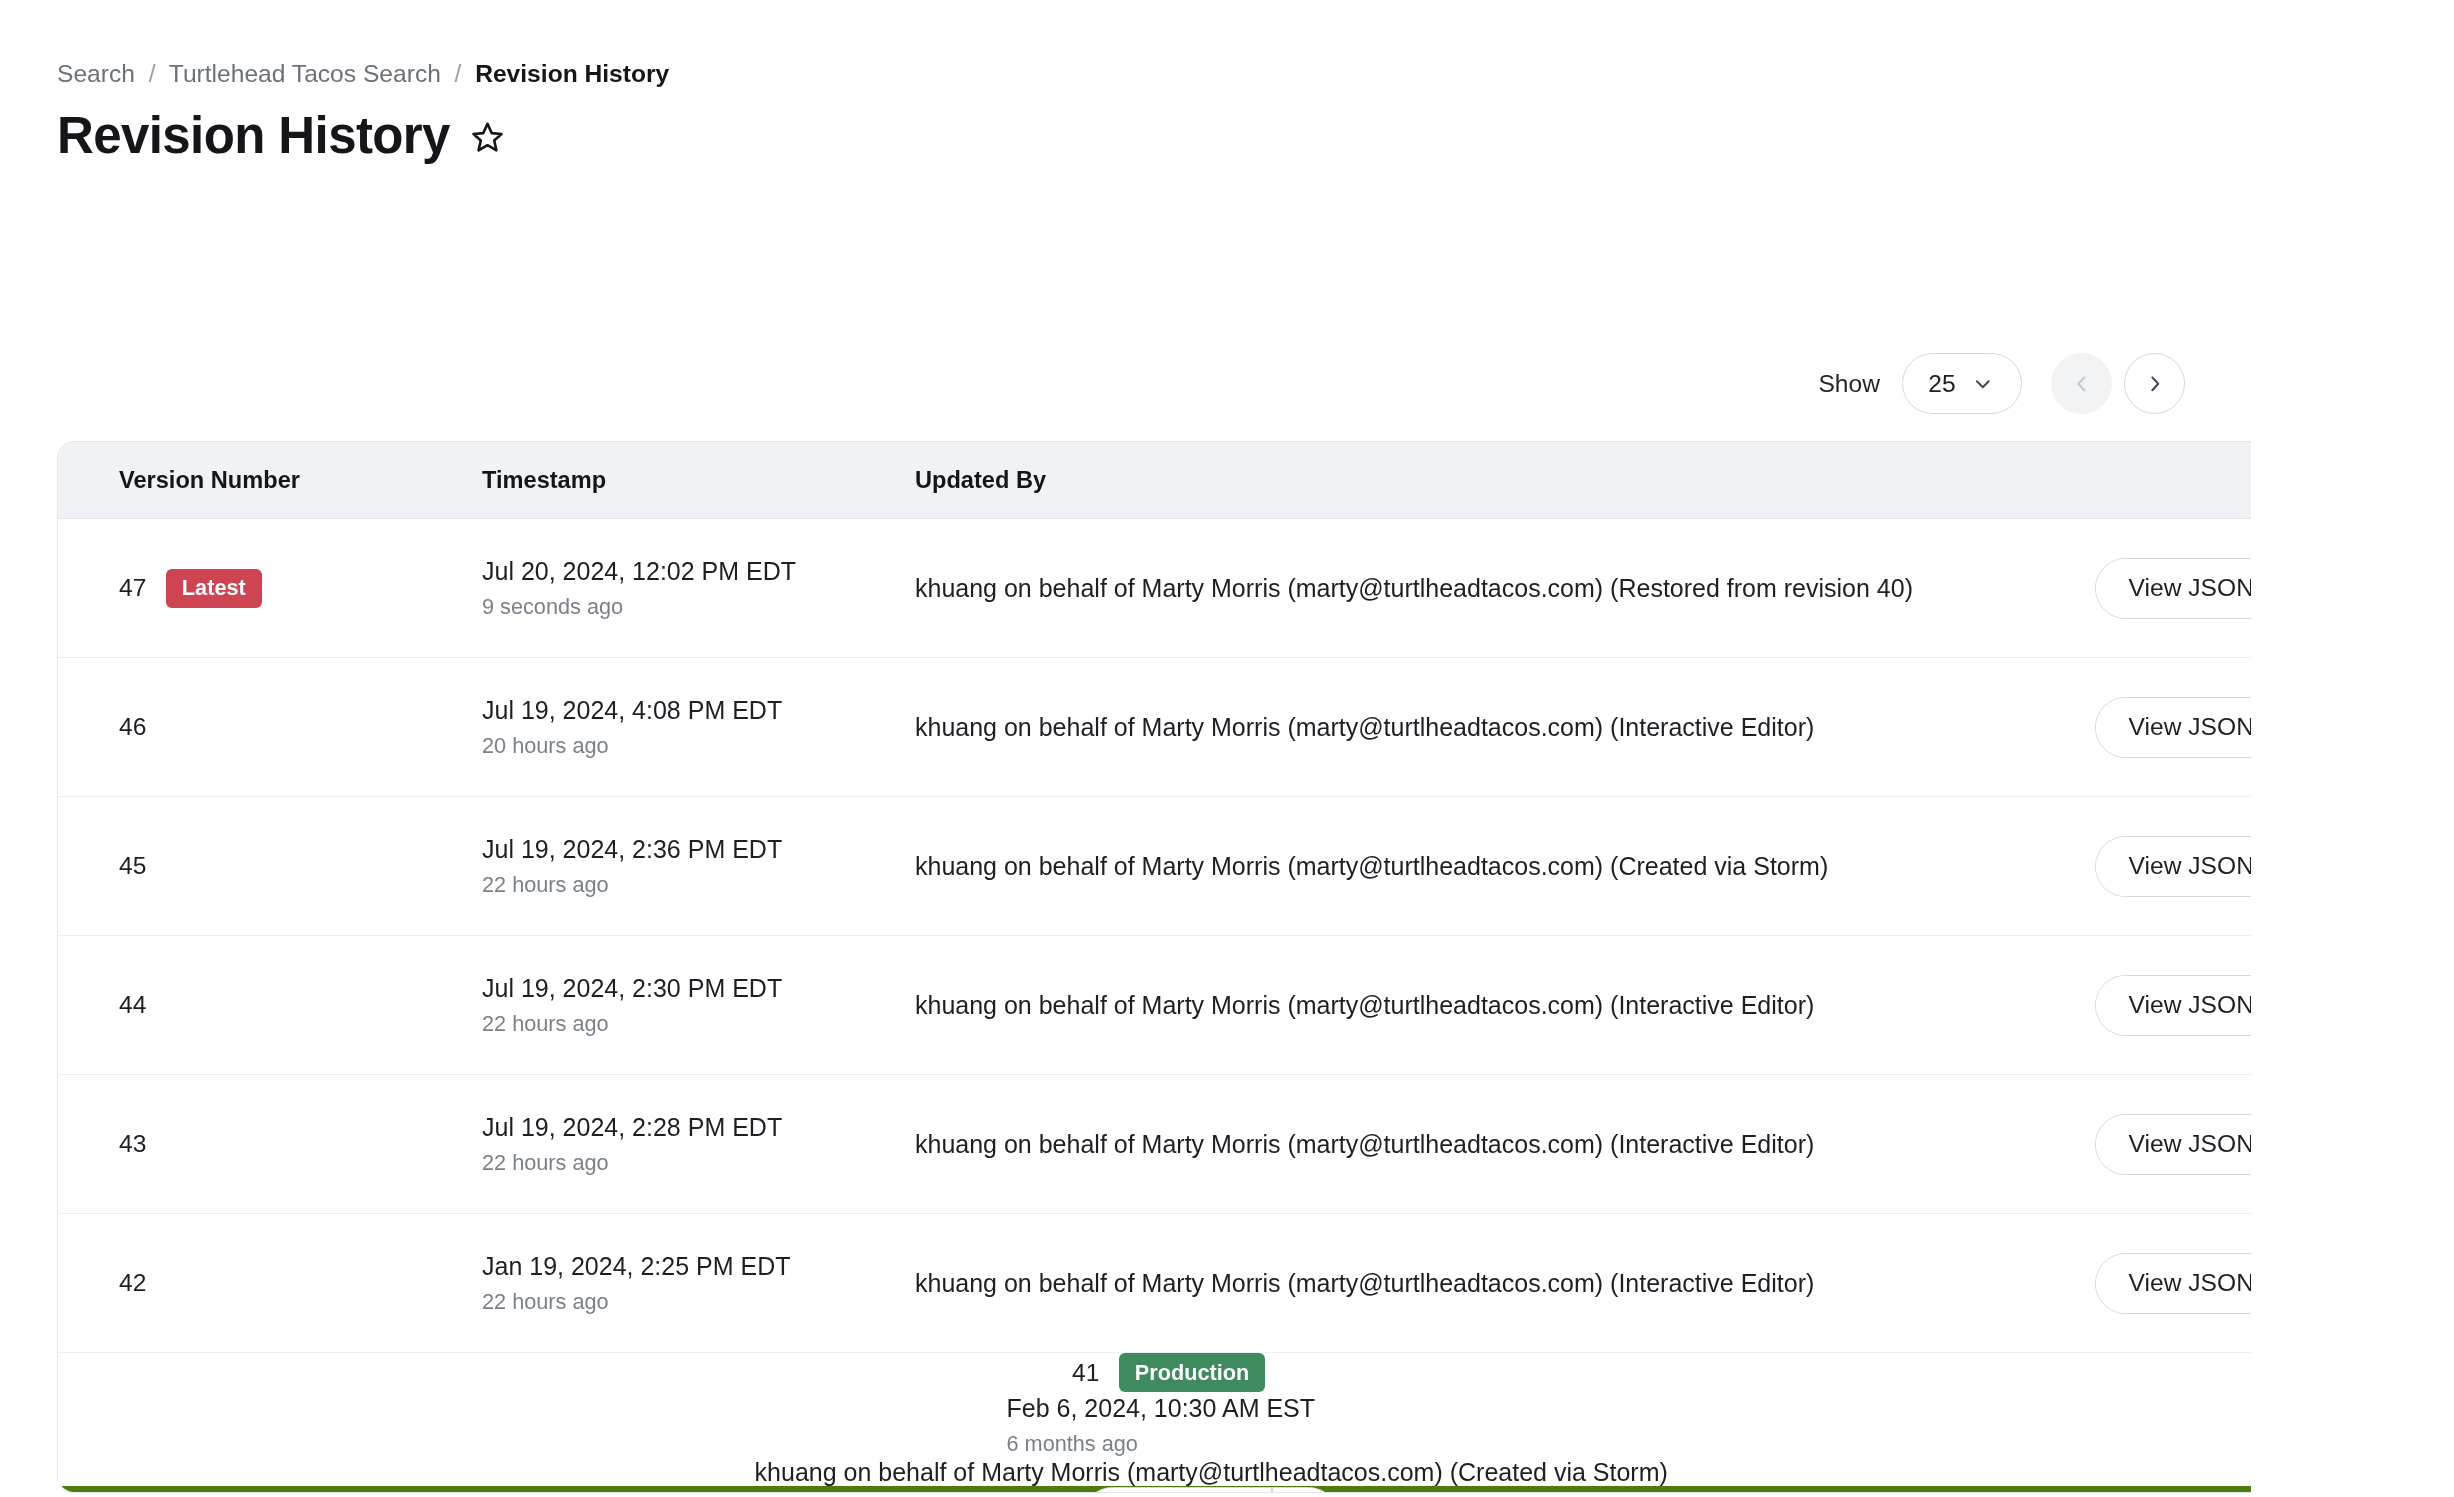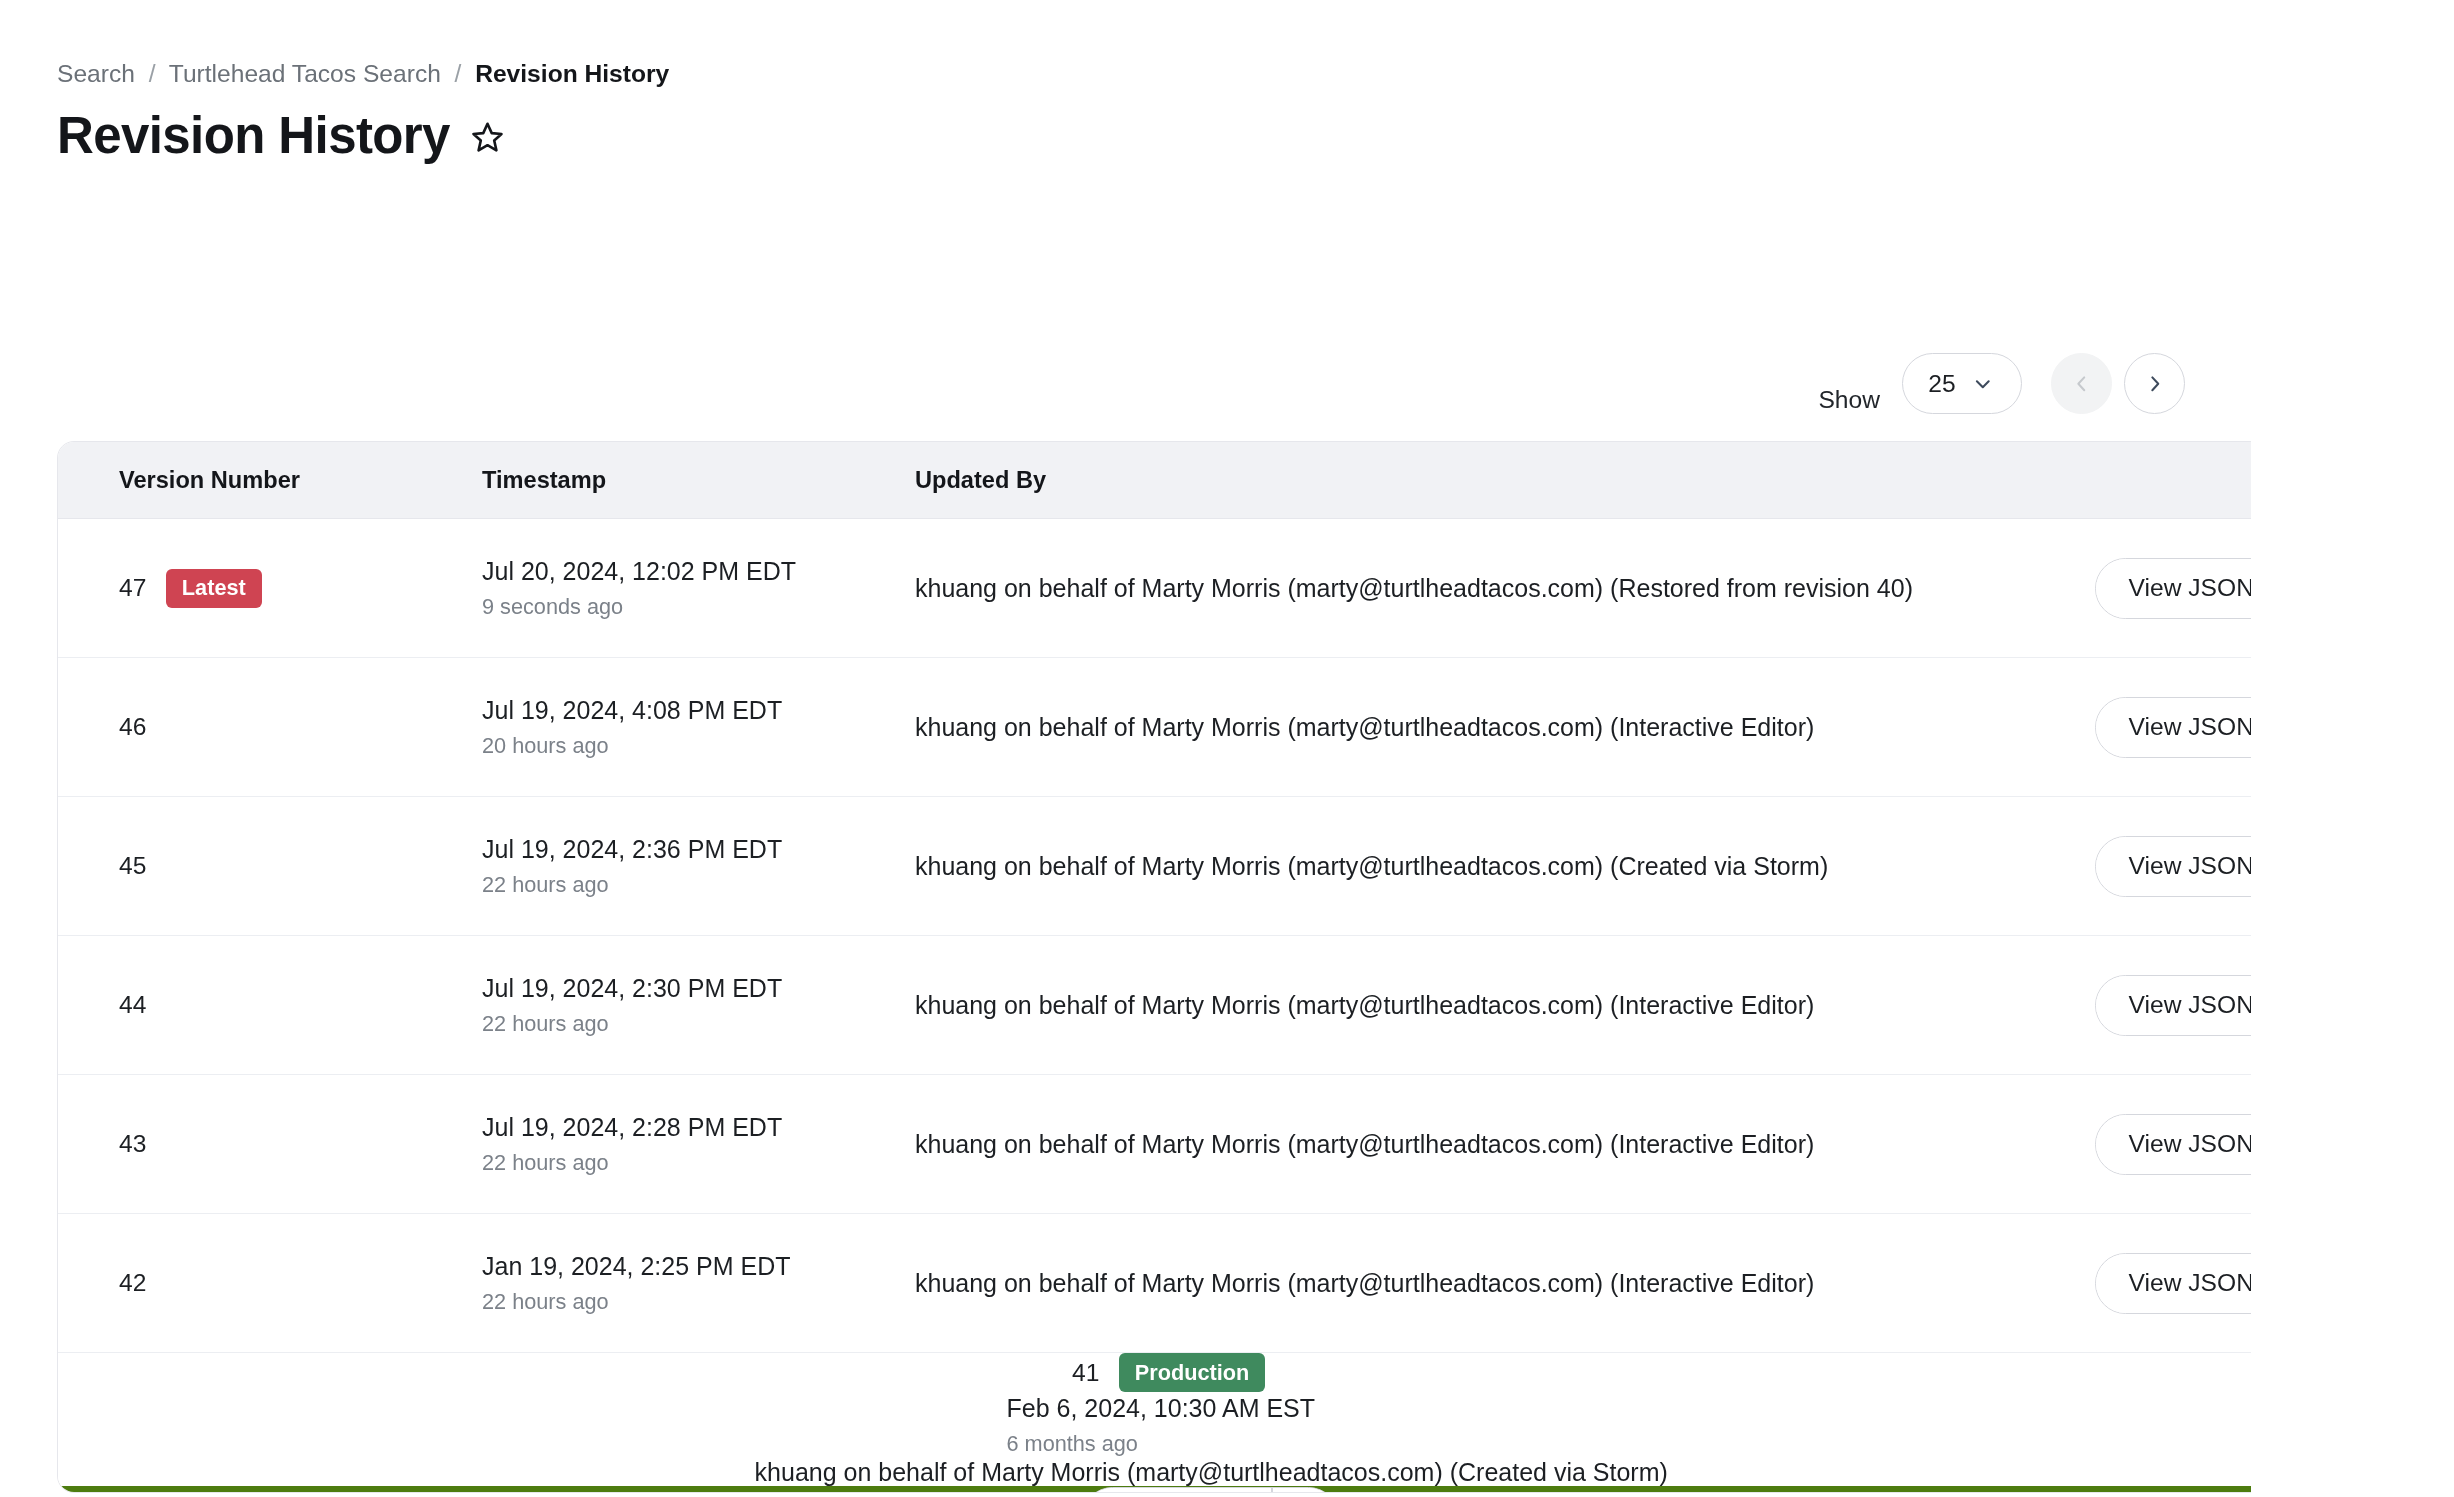--- a/index.html
+++ b/index.html
@@ -80,21 +80,21 @@
     line-height: 41px;
     color: #22262b;
   }
 
   
   .toolbar {
     position: absolute;
     right: 66px;
     top: 353px;
     display: flex;
-    align-items: flex-end;
+    align-items: center;
     gap: 0px;
   }
   .show-label {
     font-size: 24.6px;
     color: #22262b;
     margin-right: 21.7px;
     white-space: nowrap;
   }
   .page-size-select {
     display: flex;

